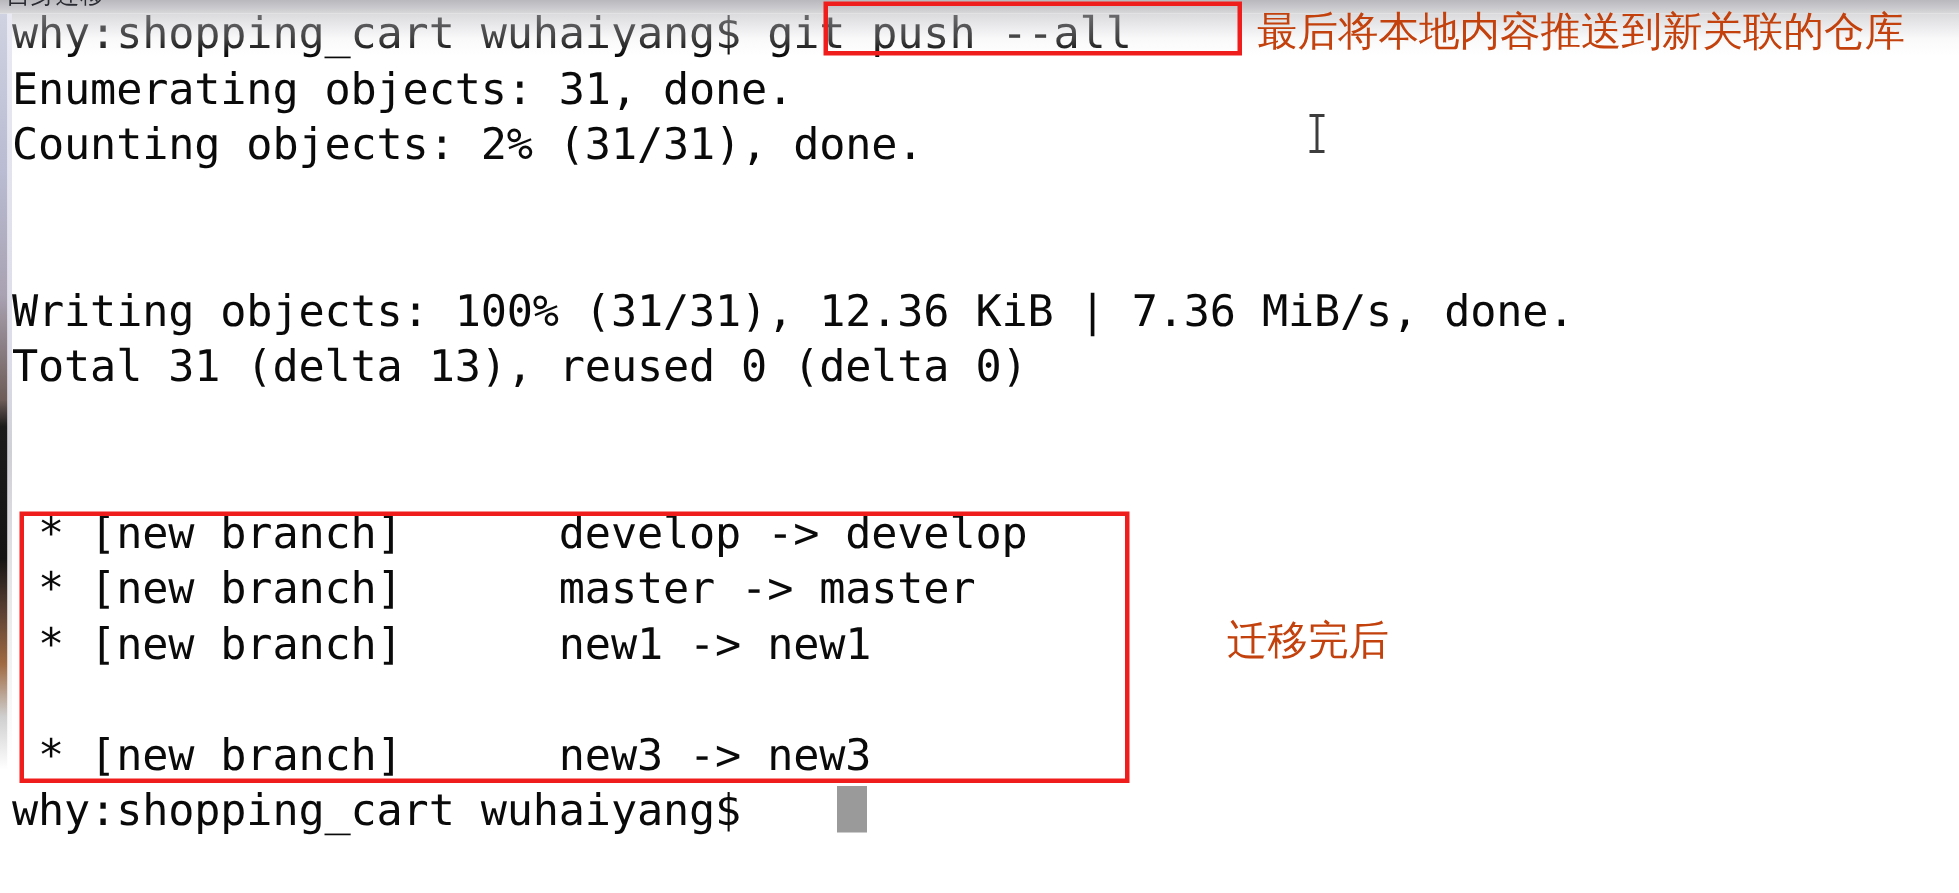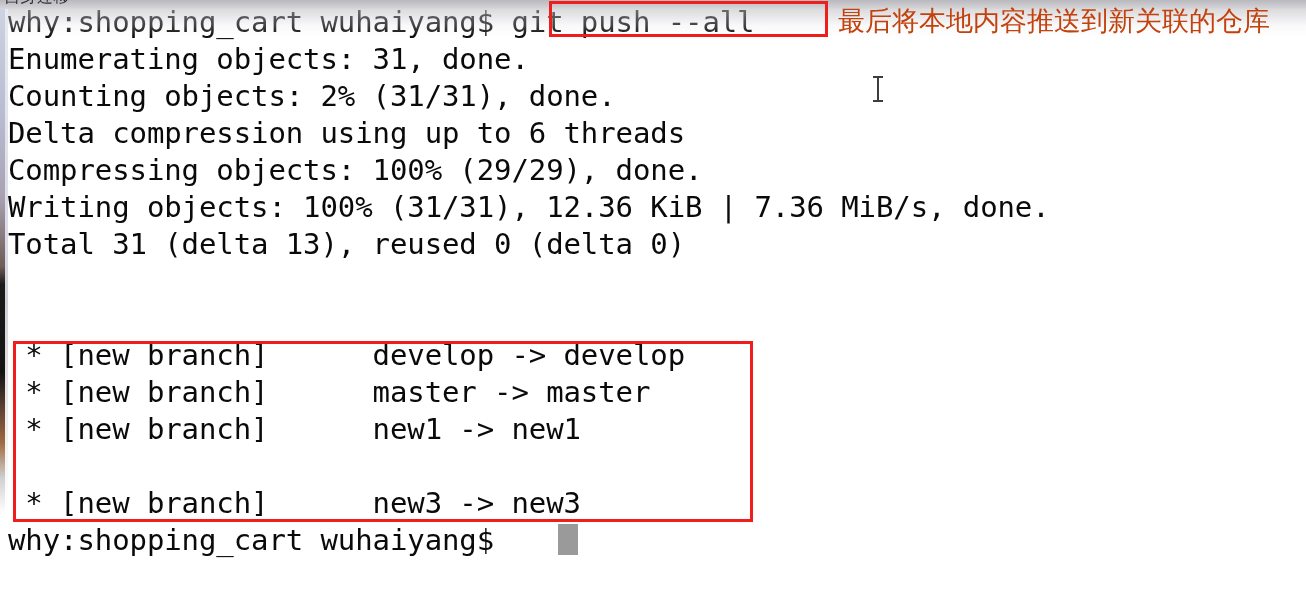--- a/index.html
+++ b/index.html
@@ -185,22 +185,20 @@
 </style>
 </head>
 <body>
 
 <div id="screen">
 
   <div class="term">
     <div class="line" style="top:5px">why:shopping_cart wuhaiyang$ git push --all</div>
     <div class="line" style="top:42px">Enumerating objects: 31, done.</div>
     <div class="line" style="top:79px">Counting objects: 2% (31/31), done.</div>
-    <div class="line" style="top:116px">Delta compression using up to 6 threads</div>
-    <div class="line" style="top:153px">Compressing objects: 100% (29/29), done.</div>
     <div class="line" style="top:190px">Writing objects: 100% (31/31), 12.36 KiB | 7.36 MiB/s, done.</div>
     <div class="line" style="top:227px">Total 31 (delta 13), reused 0 (delta 0)</div>
     <div class="line" style="top:338px"> * [new branch]      develop -&gt; develop</div>
     <div class="line" style="top:375px"> * [new branch]      master -&gt; master</div>
     <div class="line" style="top:412px"> * [new branch]      new1 -&gt; new1</div>
     <div class="line" style="top:486px"> * [new branch]      new3 -&gt; new3</div>
     <div class="line" style="top:523px">why:shopping_cart wuhaiyang$ </div>
   </div>
 
   <div class="cursor-block"></div>
@@ -211,20 +209,21 @@
   <div class="edge-strip2"></div>
 
   <div class="top-strip">
     <div class="top-strip-text">自身迁移</div>
   </div>
 
   <div class="redbox redbox-cmd"></div>
   <div class="redbox redbox-branches"></div>
 
   <div class="annot annot-top">最后将本地内容推送到新关联的仓库</div>
+  <div class="annot annot-mid">迁移完后</div>
 
   <div class="ibeam">
     <div class="bar-t"></div>
     <div class="stem"></div>
     <div class="bar-b"></div>
   </div>
 
 </div>
 
 </body></html>

